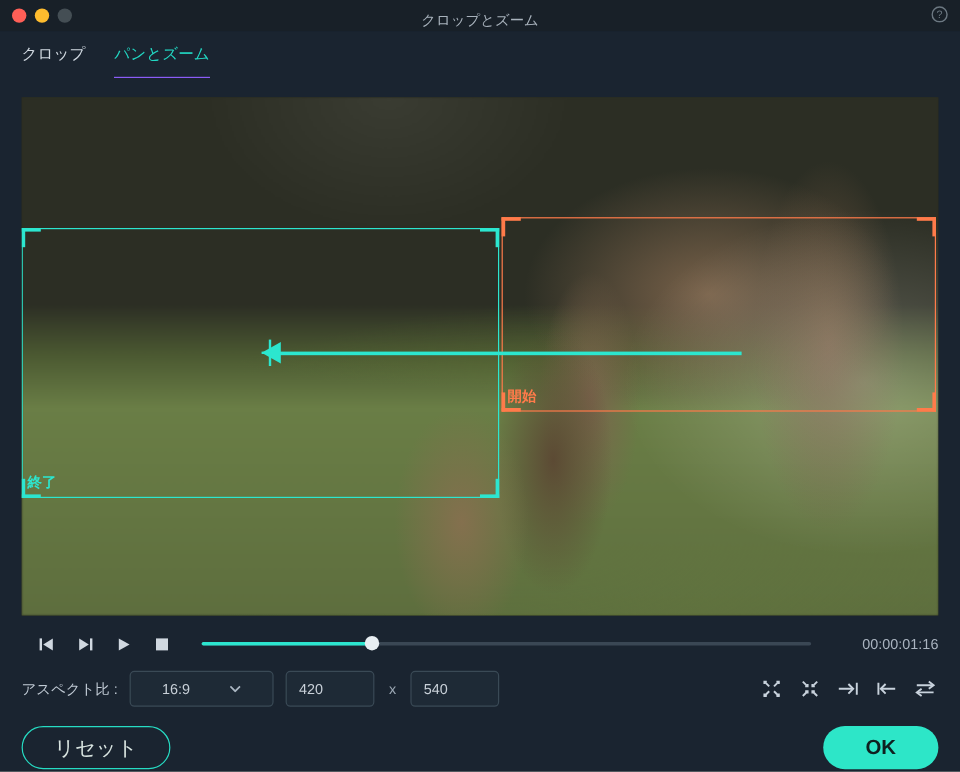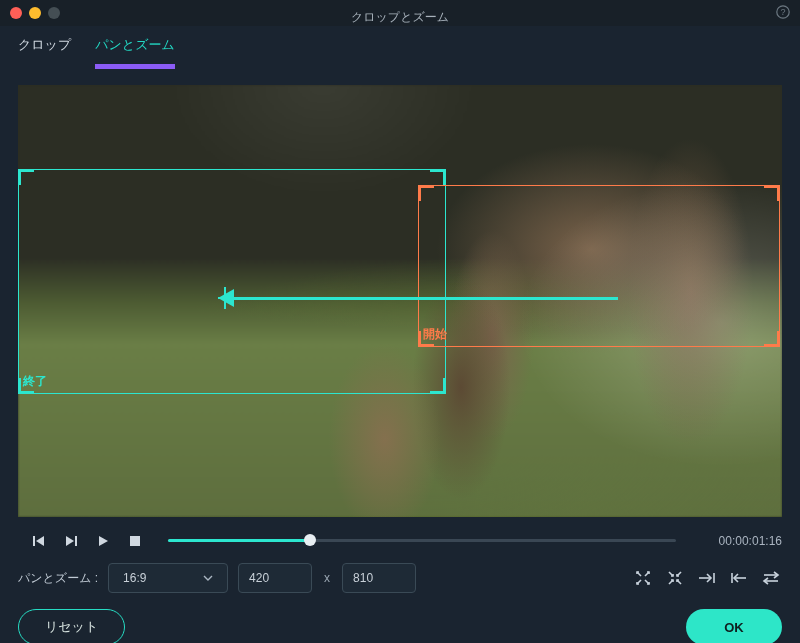--- a/index.html
+++ b/index.html
@@ -18,21 +18,21 @@
   .traffic { position:absolute; left:10px; top:7px; display:flex; gap:7px; }
   .dot { width:12px; height:12px; border-radius:50%; }
   .close-d { background:#ff5f57; }
   .min-d { background:#febc2e; }
   .max-d { background:#444e54; }
   .title { width:100%; text-align:center; font-size:12px; color:#a8b2bc; }
   .help { position:absolute; right:10px; top:5px; font-size:13px; color:#6c7882; }
 
   .tabs { display:flex; gap:24px; padding:10px 20px 0 18px; font-size:13px; }
   .tab { color:#d0d8e0; padding-bottom:10px; cursor:pointer; }
-  .tab.active { color:#22d8c3; border-bottom:5px solid #8b5cf6; }
+  .tab.active { color:#22d8c3; border-bottom:1px solid #8b5cf6; }
 
   .canvas-wrap { padding:16px 18px 6px 18px; }
   .canvas {
     width:764px; height:432px; position:relative; overflow:hidden;
     background:#2a2c20;
   }
   
   .bglayer { position:absolute; inset:0; }
   .sky { background:
       radial-gradient(220px 160px at 40% 0%, #3a3c32 0%, rgba(58,60,50,0) 70%),
@@ -51,21 +51,21 @@
   }
   .deer2 { background:
       radial-gradient(70px 120px at 48% 82%, #84704e 0%, rgba(132,112,78,0) 80%),
       radial-gradient(70px 160px at 58% 70%, #5c4a34 0%, rgba(92,74,52,0) 70%);
   }
   .highlight { background:
       radial-gradient(280px 200px at 92% 55%, rgba(255,255,240,0.25) 0%, rgba(255,255,240,0) 72%);
   }
 
   .frame { position:absolute; border:1px solid; pointer-events:auto; }
-  .frame.end   { left:0px;  top:84px; width:428px; height:225px; border-color:#2ce6cf; }
+  .frame.end   { left:0px;  top:109px; width:398px; height:225px; border-color:#2ce6cf; }
   .frame.start { left:400px; top:100px; width:362px; height:162px; border-color:#ff7b4a; }
   .corner { position:absolute; width:16px; height:16px; }
   .corner::before, .corner::after { content:""; position:absolute; background:currentColor; }
   .corner::before { width:3px; height:16px; }
   .corner::after  { width:16px; height:3px; }
   .c-tl{top:-1px;left:-1px;} .c-tr{top:-1px;right:-1px;}
   .c-bl{bottom:-1px;left:-1px;} .c-br{bottom:-1px;right:-1px;}
   .c-tl::before{left:0;top:0;} .c-tl::after{left:0;top:0;}
   .c-tr::before{right:0;top:0;} .c-tr::after{right:0;top:0;}
   .c-bl::before{left:0;bottom:0;} .c-bl::after{left:0;bottom:0;}
@@ -91,37 +91,37 @@
   .timeline { flex:1; position:relative; height:24px; margin:0 10px; }
   .track { position:absolute; left:0; right:0; top:10px; height:3px; background:#3a4754; border-radius:2px; }
   .fill  { position:absolute; left:0; top:10px; height:3px; background:#2ce6cf; border-radius:2px; width:28%; }
   .thumb { position:absolute; top:5px; width:12px; height:12px; border-radius:50%; background:#e8eef2; left:calc(28% - 6px); }
   .timecode { font-size:12px; color:#aab4c0; width:82px; text-align:right; }
 
   .ratio-row { display:flex; align-items:center; padding:10px 18px 0 18px; gap:10px; font-size:12px; }
   .lbl { color:#c0cad4; }
   .select {
     display:flex; align-items:center; justify-content:space-between;
-    height:30px; padding:0 14px; border:1px solid #3a4a56; border-radius:4px;
+    height:30px; padding:0 26px; border:1px solid #3a4a56; border-radius:4px;
     background:#1e2a36; min-width:120px; cursor:pointer;
   }
   .chev { margin-left:10px; }
   .numbox {
     height:30px; width:74px; padding:0 10px; border:1px solid #3a4a56; border-radius:4px;
     background:#1e2a36; display:flex; align-items:center;
   }
   .xsep { color:#9aa6b2; padding:0 2px; }
   .spacer { flex:1; }
   .icon-btn { color:#c8d2dc; cursor:pointer; width:22px; height:22px; display:flex; align-items:center; justify-content:center; }
 
   .buttons-row { display:flex; align-items:center; padding:16px 18px 0 18px; }
   .btn {
     height:36px; border-radius:18px; padding:0 26px;
     display:flex; align-items:center; justify-content:center;
-    font-size:13px; cursor:pointer; user-select:none; min-width:96px;
+    font-size:17px; cursor:pointer; user-select:none; min-width:96px;
   }
   .btn.reset { border:1.5px solid #26dcc3; color:#d8e4e0; background:transparent; }
   .btn.ok { background:#2de6c8; color:#0f2020; font-weight:700; }
   svg { display:block; }
 </style>
 </head>
 <body>
 
 <div class="titlebar">
   <div class="traffic">
@@ -200,35 +200,35 @@
   </div>
   <div class="timeline">
     <div class="track"></div>
     <div class="fill"></div>
     <div class="thumb"></div>
   </div>
   <div class="timecode">00:00:01:16</div>
 </div>
 
 <div class="ratio-row">
-  <div class="lbl">パンとズーム :</div>
+  <div class="lbl">アスペクト比 :</div>
   <div class="select">
     <span>16:9</span>
     <span class="chev">
       <svg width="10" height="6" viewBox="0 0 10 6">
           <polyline points="1,1 5,5 9,1" fill="none" stroke="#aab6c2" stroke-width="1.4"></polyline>
         </svg>
     </span>
   </div>
   <div class="numbox">
     <span>420</span>
   </div>
   <span class="xsep">x</span>
   <div class="numbox">
-    <span>810</span>
+    <span>540</span>
   </div>
 
   <div class="spacer"></div>
 
   <div class="icon-btn">
     <svg width="18" height="18" viewBox="0 0 18 18">
         <g stroke="#c8d2dc" stroke-width="1.6" fill="none">
           <line x1="3" y1="3" x2="7" y2="7"></line>
           <line x1="15" y1="3" x2="11" y2="7"></line>
           <line x1="3" y1="15" x2="7" y2="11"></line>

